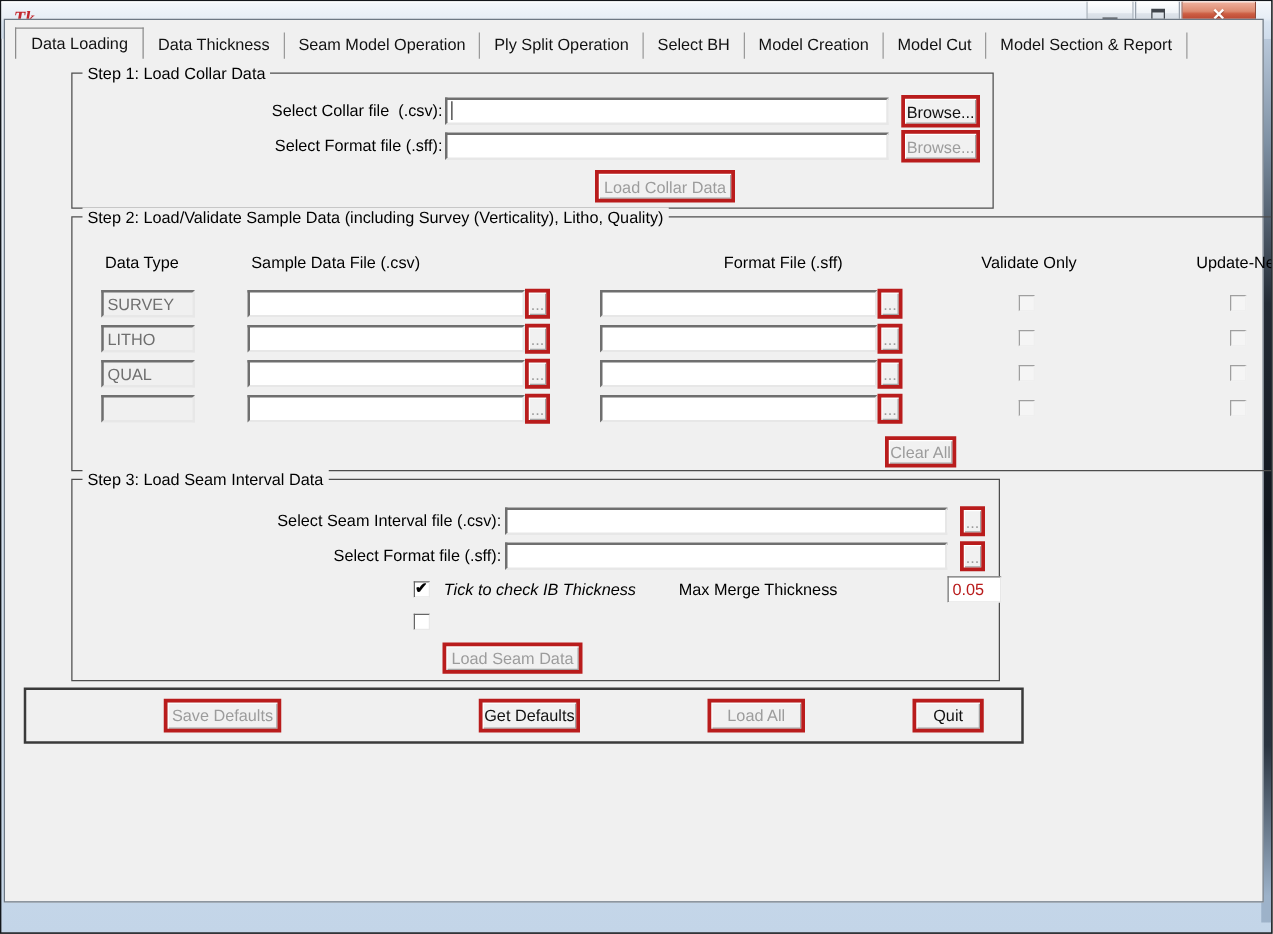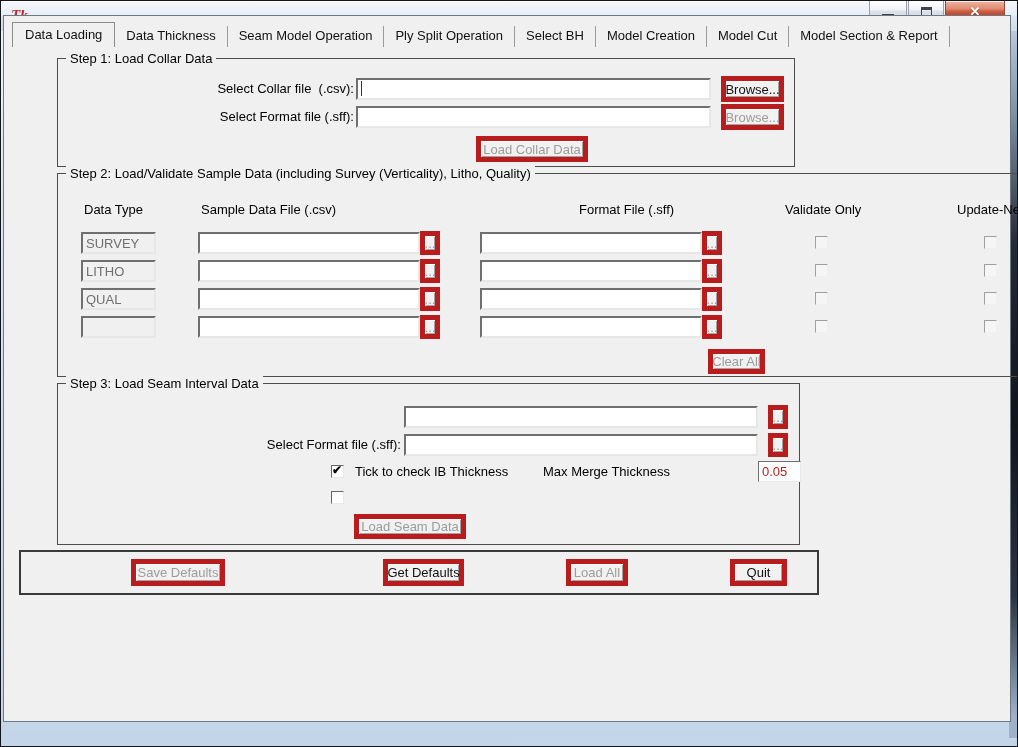--- a/index.html
+++ b/index.html
@@ -49,21 +49,21 @@
   
   .groupbox{position:absolute;border:1px solid #4d4d4d;margin-left:44px;}
   .legend{position:absolute;top:-8px;left:8px;background:#f0f0f0;padding:0 4px;
     font-size:13px;color:#000;white-space:pre;line-height:15px;}
   .lbl{position:absolute;font-size:13px;color:#000;white-space:pre;}
   .lbl.right{text-align:right;}
   .entry{position:absolute;background:#fff;color:#b91c1c;
     border:2px solid;border-color:#6f6f6f #e7e7e7 #e7e7e7 #6f6f6f;
     font-family:"Liberation Sans",sans-serif;font-size:13px;padding:0 3px;outline:none;}
   .entry.dim{background:#f0f0f0;color:#6f6f6f;}
-  .btn{position:absolute;background:#f1f1f1;border:5px solid #b91c1c;
+  .btn{position:absolute;background:#f1f1f1;border:3px solid #b91c1c;
     box-shadow:inset 1px 1px 0 #ffffff, inset -1px -1px 0 #a3a3a3;
     font-family:"Liberation Sans",sans-serif;font-size:13px;color:#111;
     display:flex;align-items:center;justify-content:center;white-space:pre;cursor:default;}
   .btn.disabled{color:#9c9c9c;}
   .cb{position:absolute;width:13px;height:13px;background:#fff;
     border:1px solid;border-color:#666 #e9e9e9 #e9e9e9 #666;}
   .cb.dim{background:#f5f5f5;border-color:#9f9f9f #efefef #efefef #9f9f9f;}
   .cb.checked::after{content:"\2714";position:absolute;left:0px;top:-2px;
     font-size:12px;font-weight:bold;color:#000;line-height:13px;}
   .caret{position:absolute;width:1px;height:15px;background:#333;}
@@ -153,37 +153,38 @@
       <input class="entry" style="left: 422px; top: 142px; width: 222px; height: 22px;" value="">
       <div class="btn disabled" style="left:644px;top:141px;width:20px;height:24px;">...</div>
       <span class="cb dim" style="left:757px;top:146px;"></span>
       <span class="cb dim" style="left:926px;top:146px;"></span>
 
       <div class="btn disabled" style="left:650px;top:175px;width:57px;height:25px;">Clear All</div>
     </div>
 
     <div class="groupbox" style="left:9px;top:367px;width:743px;height:162px;">
       <span class="legend">Step 3: Load Seam Interval Data</span>
+      <div class="lbl right" style="left:93px;top:25px;width:250px;">Select Seam Interval file (.csv):</div>
       <input class="entry" style="left: 346px; top: 22px; width: 354px; height: 22px;" value="">
       <div class="btn disabled" style="left:710px;top:21px;width:20px;height:24px;">...</div>
       <div class="lbl right" style="left:93px;top:53px;width:250px;">Select Format file (.sff):</div>
       <input class="entry" style="left: 346px; top: 50px; width: 354px; height: 22px;" value="">
       <div class="btn disabled" style="left:710px;top:49px;width:20px;height:24px;">...</div>
 
       <span class="cb checked" style="left:273px;top:81px;"></span>
-      <div class="lbl" style="left:297px;top:80px;">Tick to check IB Thickness</div>
+      <div class="lbl" style="left:297px;top:80px;font-style:italic;">Tick to check IB Thickness</div>
       <div class="lbl" style="left:485px;top:80px;">Max Merge Thickness</div>
       <input class="entry" style="left: 700px; top: 77px; width: 43px; height: 21px; border-width: 1px;" value="0.05">
 
       <span class="cb" style="left:273px;top:107px;"></span>
 
       <div class="btn disabled" style="left:296px;top:130px;width:112px;height:25px;">Load Seam Data</div>
     </div>
 
     <div class="footer-frame" style="left:15px;top:534px;width:800px;height:45px;">
       <div class="btn disabled" style="left:110px;top:7px;width:94px;height:27px;">Save Defaults</div>
       <div class="btn" style="left:362px;top:7px;width:81px;height:27px;">Get Defaults</div>
-      <div class="btn disabled" style="left:545px;top:7px;width:62px;height:27px;">Load All</div>
+      <div class="btn disabled" style="left:545px;top:7px;width:78px;height:27px;">Load All</div>
       <div class="btn" style="left:709px;top:7px;width:57px;height:27px;">Quit</div>
     </div>
 
   </div>
 </div>
 
 </body></html>

